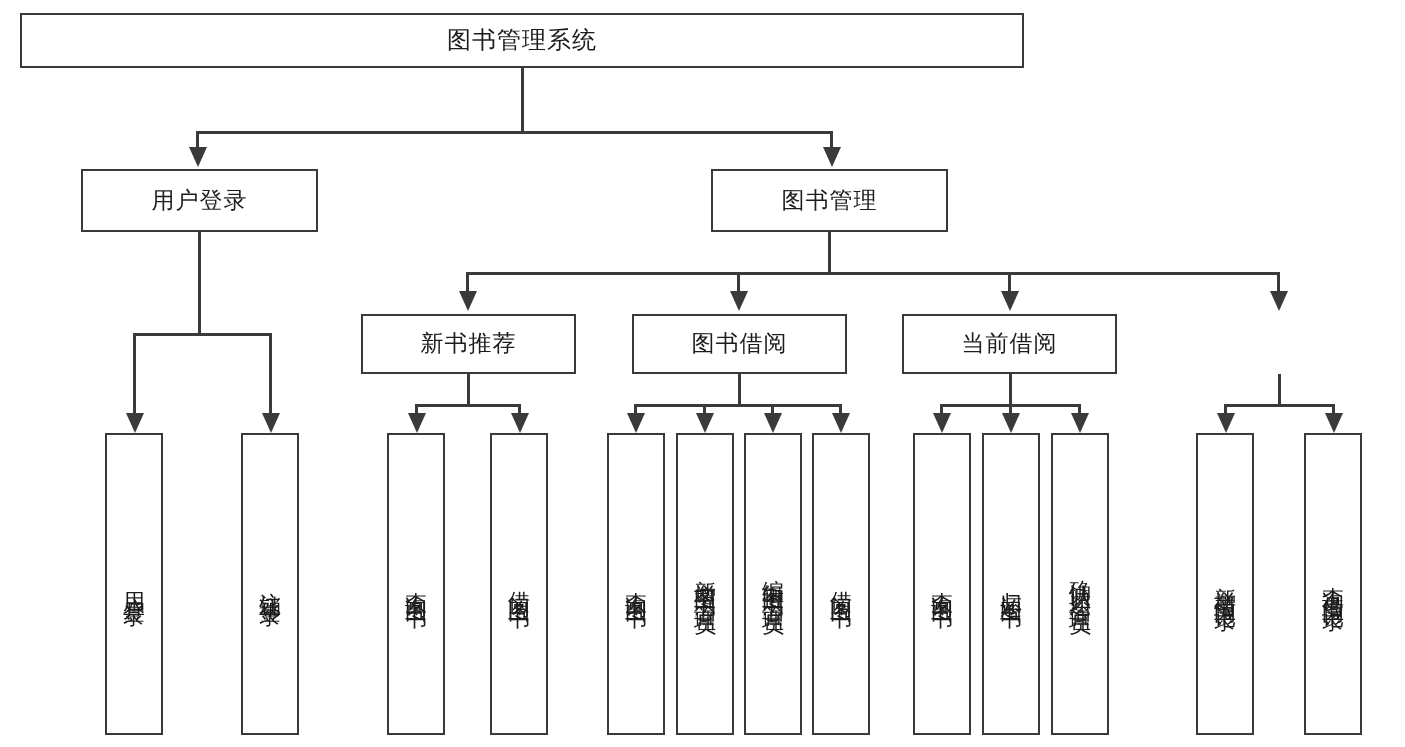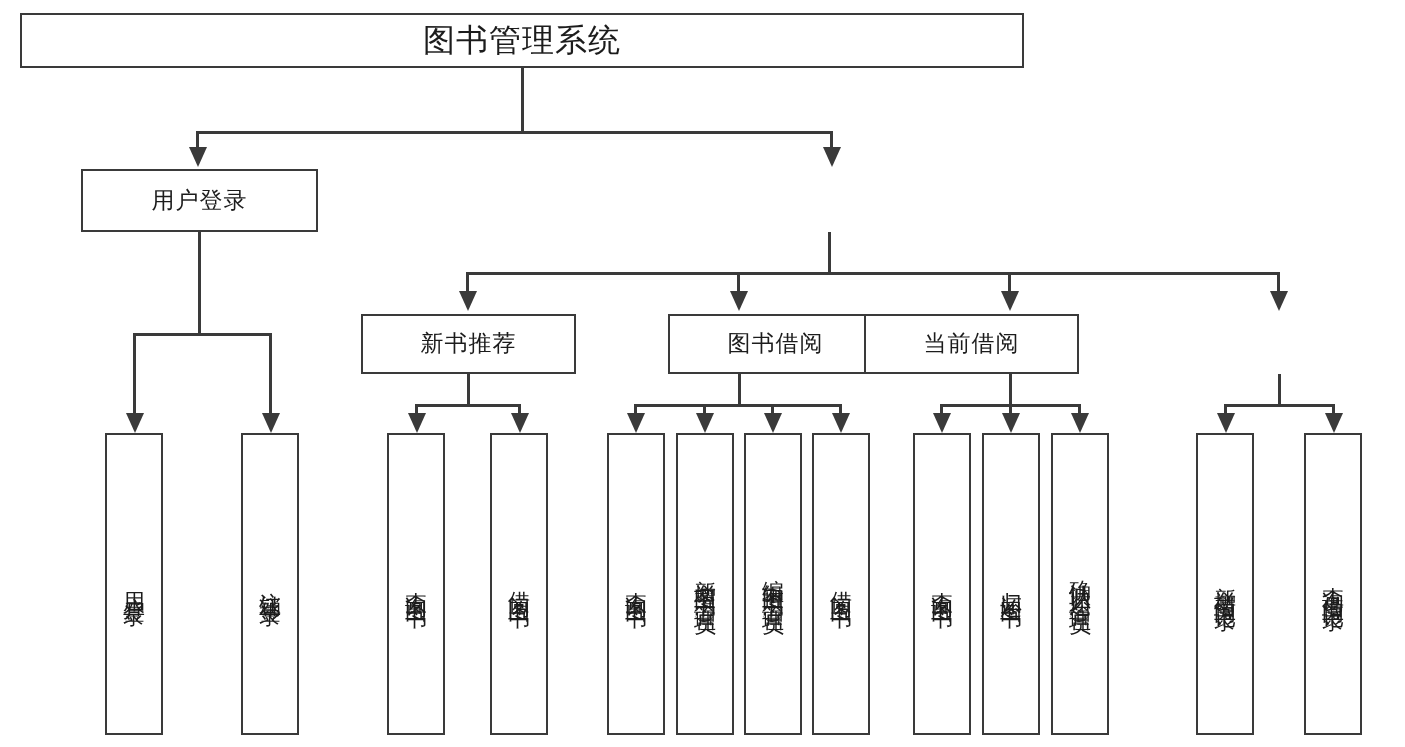--- a/index.html
+++ b/index.html
@@ -24,21 +24,21 @@
     align-items:center;
     justify-content:center;
     color:#1c1c1c;
     text-align:center;
   }
   .node.h{                       
     font-size:23px;
     line-height:1.1;
     letter-spacing:1px;
   }
-  .node.root{ font-size:32px; }
+  .node.root{ font-size:24px; }
   .node.v{                       
     writing-mode:vertical-rl;
     text-orientation:upright;
     font-size:22px;
     letter-spacing:5px;
     padding-top:4px;
     padding-bottom:4px;
     align-items:center;
     justify-content:center;
   }
@@ -87,20 +87,23 @@
 
   <div class="ln h" style="left:196px;top:131px;width:637px;"></div>
 
   <div class="ln v" style="left:196px;top:131px;height:20px;"></div>
   <div class="arrow" style="left:189px;top:147px;"></div>
   <div class="ln v" style="left:830px;top:131px;height:20px;"></div>
   <div class="arrow" style="left:823px;top:147px;"></div>
 
   <div class="node h" style="left:81px;top:169px;width:237px;height:63px;">
     <span>用户登录</span>
+  </div>
+  <div class="node h" style="left:711px;top:169px;width:237px;height:63px;">
+    <span>图书管理</span>
   </div>
 
   <div class="ln v" style="left:198px;top:232px;height:103px;"></div>
   <div class="ln h" style="left:133px;top:333px;width:138px;"></div>
   <div class="ln v" style="left:133px;top:333px;height:83px;"></div>
   <div class="arrow" style="left:126px;top:413px;"></div>
   <div class="ln v" style="left:269px;top:333px;height:83px;"></div>
   <div class="arrow" style="left:262px;top:413px;"></div>
 
   <div class="ln v" style="left:828px;top:232px;height:42px;"></div>
@@ -110,24 +113,24 @@
   <div class="ln v" style="left:737px;top:272px;height:22px;"></div>
   <div class="arrow" style="left:730px;top:291px;"></div>
   <div class="ln v" style="left:1008px;top:272px;height:22px;"></div>
   <div class="arrow" style="left:1001px;top:291px;"></div>
   <div class="ln v" style="left:1277px;top:272px;height:22px;"></div>
   <div class="arrow" style="left:1270px;top:291px;"></div>
 
   <div class="node h" style="left:361px;top:314px;width:215px;height:60px;justify-content:center;">
     <span>新书推荐</span>
   </div>
-  <div class="node h" style="left:632px;top:314px;width:215px;height:60px;margin-left:36px;">
+  <div class="node h" style="left:632px;top:314px;width:215px;height:60px;">
     <span>图书借阅</span>
   </div>
-  <div class="node h" style="left:864px;top:314px;width:215px;height:60px;">
+  <div class="node h" style="left:902px;top:314px;width:215px;height:60px;">
     <span>当前借阅</span>
   </div>
 
   <div class="ln v" style="left:467px;top:374px;height:32px;"></div>
   <div class="ln h" style="left:415px;top:404px;width:105px;"></div>
   <div class="ln v" style="left:415px;top:404px;height:12px;"></div>
   <div class="arrow" style="left:408px;top:413px;"></div>
   <div class="ln v" style="left:518px;top:404px;height:12px;"></div>
   <div class="arrow" style="left:511px;top:413px;"></div>
 

